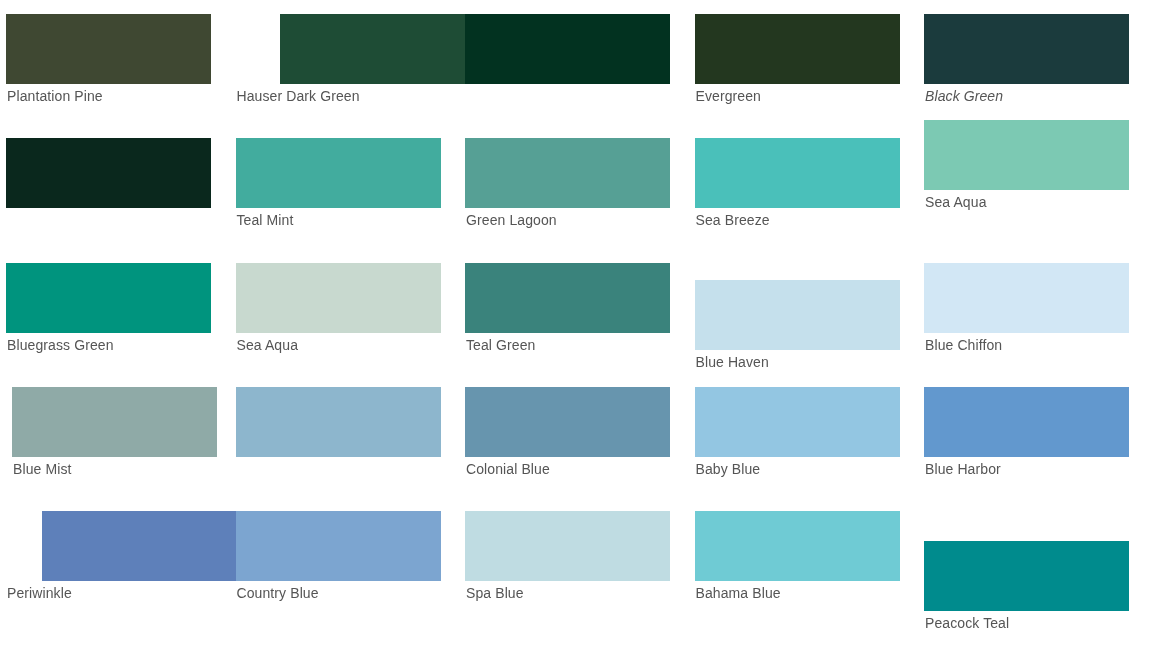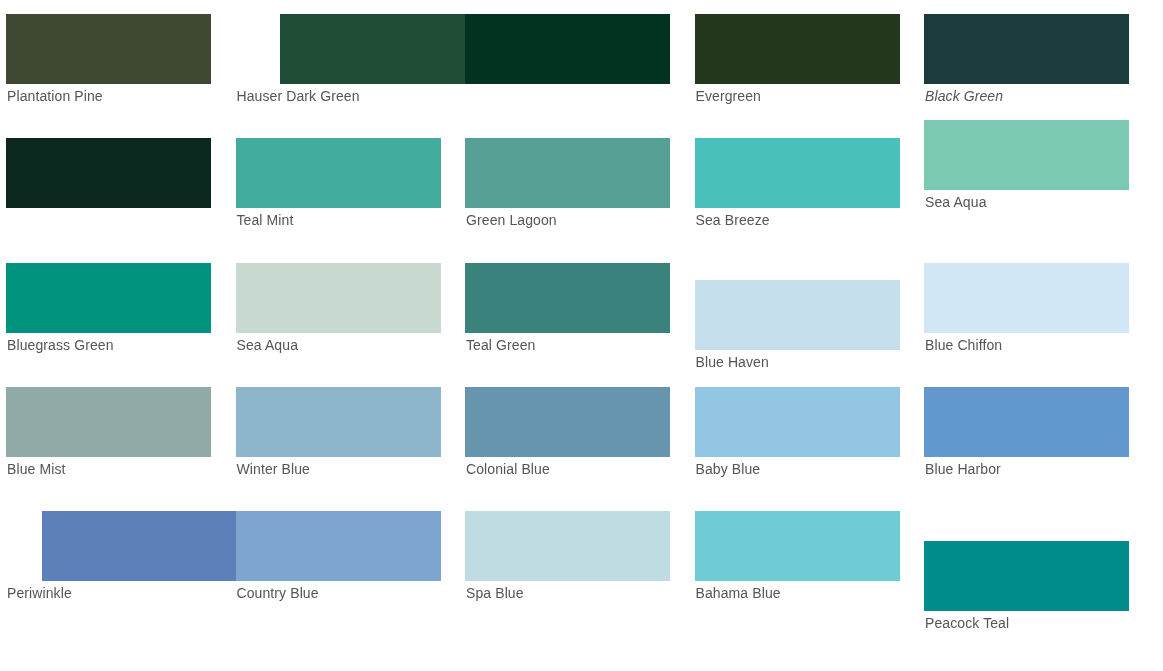--- a/index.html
+++ b/index.html
@@ -100,27 +100,26 @@
       <div class="swatch-label">Teal Green</div>
     </div>
     <div class="swatch-cell" style="left: 688.5px; top: 266px;">
       <div class="swatch-chip" style="background: rgb(197, 224, 236);"></div>
       <div class="swatch-label">Blue Haven</div>
     </div>
     <div class="swatch-cell" style="left: 918px; top: 248.5px;">
       <div class="swatch-chip" style="background: rgb(210, 231, 245);"></div>
       <div class="swatch-label">Blue Chiffon</div>
     </div>
-    <div class="swatch-cell" style="left: 0px; top: 372.75px;">
+    <div class="swatch-cell" style="left: 6px; top: 372.75px;">
       <div class="swatch-chip" style="background: rgb(143, 170, 167);"></div>
       <div class="swatch-label">Blue Mist</div>
     </div>
     <div class="swatch-cell" style="left: 229.5px; top: 372.75px;">
       <div class="swatch-chip" style="background: rgb(141, 182, 205);"></div>
-      <div class="swatch-label">Winter Blue</div>
     </div>
     <div class="swatch-cell" style="left: 459px; top: 372.75px;">
       <div class="swatch-chip" style="background: rgb(103, 149, 174);"></div>
       <div class="swatch-label">Colonial Blue</div>
     </div>
     <div class="swatch-cell" style="left: 688.5px; top: 372.75px;">
       <div class="swatch-chip" style="background: rgb(147, 198, 226);"></div>
       <div class="swatch-label">Baby Blue</div>
     </div>
     <div class="swatch-cell" style="left: 918px; top: 372.75px;">

